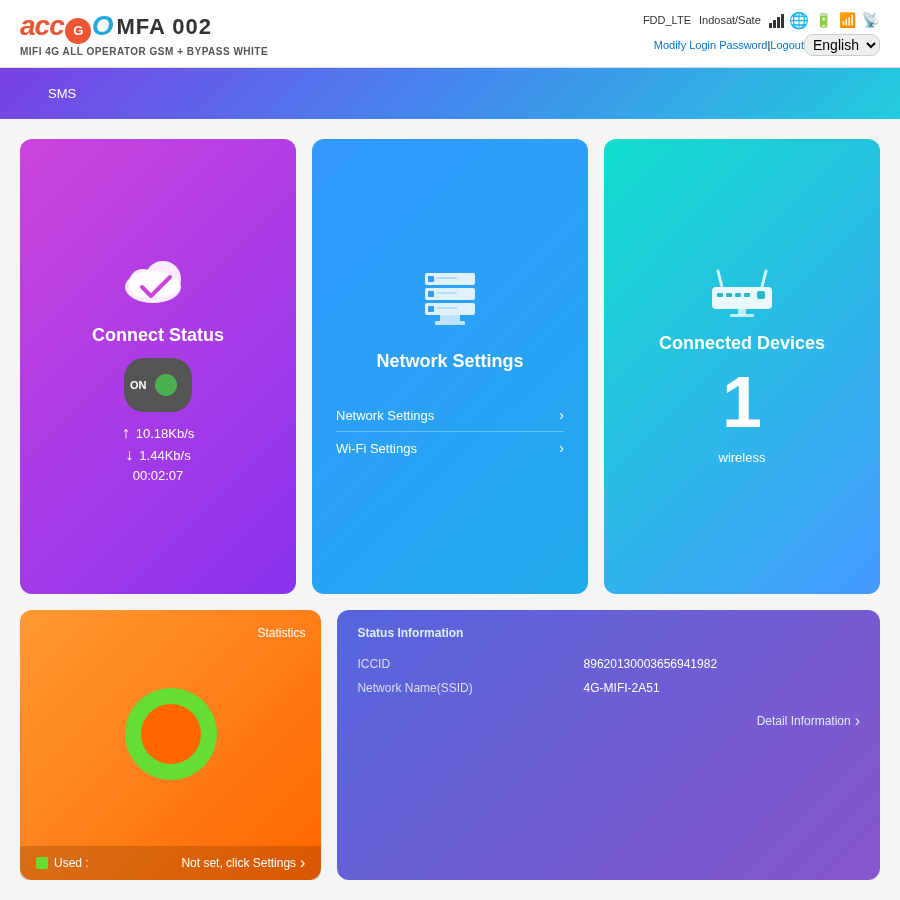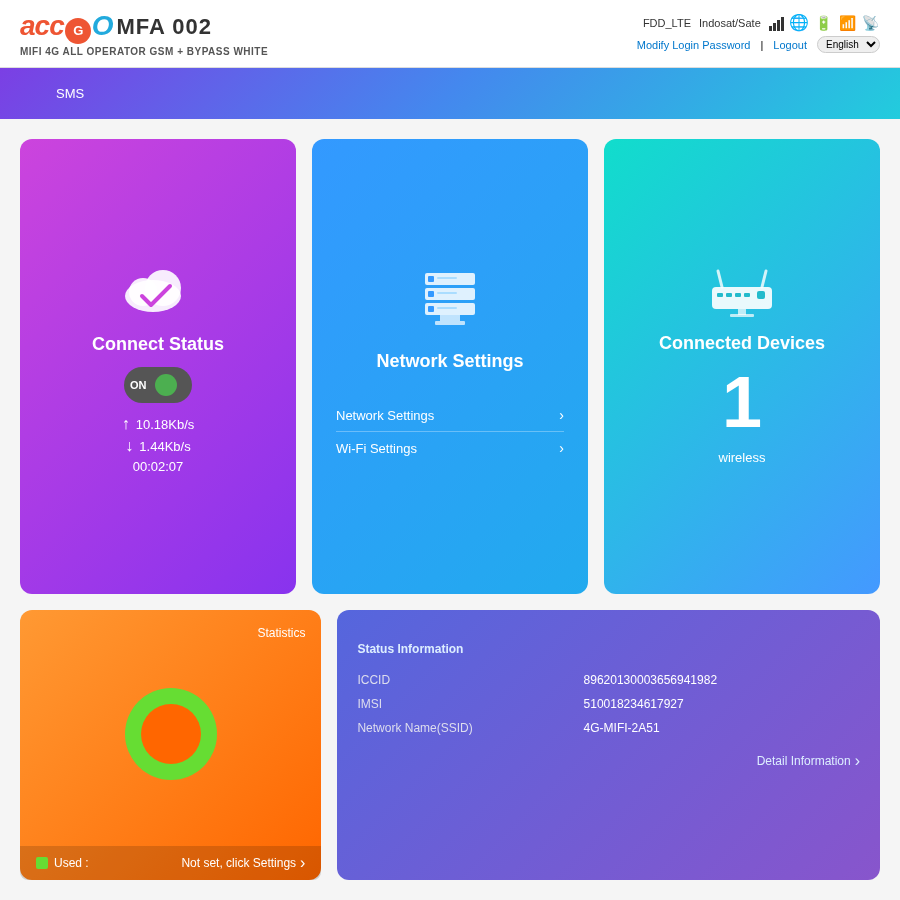--- a/index.html
+++ b/index.html
@@ -72,40 +72,40 @@
       color: #333;
     }
     .signal-icons {
       display: flex;
       align-items: center;
       gap: 6px;
     }
     .header-links {
       display: flex;
       align-items: center;
-      gap: 10px;
+      gap: 0;
       font-size: 11px;
     }
     .header-links a {
       color: #0077cc;
       text-decoration: none;
       cursor: pointer;
     }
     .lang-select {
-      font-size: 10px;
+      font-size: 14px;
       border: 1px solid #ccc;
       border-radius: 9px;
       padding: 1px 4px;
     }
 
     
     .nav-bar {
       background: linear-gradient(135deg, #7b3fe4, #4488ee, #22ccdd);
       display: flex;
-      padding: 0 32px;
+      padding: 0 24px;
     }
     .nav-item {
       color: white;
       padding: 18px 24px;
       font-size: 13px;
       cursor: pointer;
       text-decoration: none;
     }
 
     
@@ -255,21 +255,21 @@
       align-items: center;
       color: white;
       font-size: 12px;
       cursor: pointer;
     }
 
     
     .card-status {
       background: linear-gradient(135deg, #5566dd, #8855cc);
       border-radius: 12px;
-      padding: 32px 20px;
+      padding: 16px 20px;
       color: white;
     }
     .status-title {
       font-size: 12px;
       font-weight: bold;
       margin-bottom: 12px;
       color: #ddeeff;
     }
     .status-table {
       width: 100%;
@@ -356,21 +356,21 @@
         <div>
           <svg width="80" height="60" viewBox="0 0 80 60">
             <ellipse cx="35" cy="38" rx="28" ry="16" fill="rgba(255,255,255,0.9)"></ellipse>
             <ellipse cx="25" cy="34" rx="14" ry="14" fill="rgba(255,255,255,0.9)"></ellipse>
             <ellipse cx="45" cy="30" rx="18" ry="18" fill="rgba(255,255,255,0.9)"></ellipse>
             <polyline points="24,38 33,47 52,28" stroke="#cc44dd" stroke-width="4" fill="none" stroke-linecap="round" stroke-linejoin="round"></polyline>
           </svg>
         </div>
         <div class="card-title">Connect Status</div>
 
-        <div style="background:#555;border-radius:20px;padding:7px 6px;display:flex;align-items:center;gap:4px;width:68px;">
+        <div style="background:#555;border-radius:20px;padding:16px 6px;display:flex;align-items:center;gap:4px;width:68px;">
           <span style="color:white;font-size:11px;font-weight:bold;">ON</span>
           <div style="width:22px;height:22px;border-radius:50%;background:#4caf50;margin-left:4px;"></div>
         </div>
 
         <div class="speed-info">
           <div class="speed-row">
             <span style="color:white;font-size:16px;">↑</span>
             <span>10.18Kb/s</span>
           </div>
           <div class="speed-row">
@@ -458,24 +458,20 @@
 
       <div class="card-status">
         <div class="status-title">Status Information</div>
         <table class="status-table">
           <tbody id="status-tbody">
           <tr>
                 <td>ICCID</td>
                 <td>89620130003656941982</td>
               </tr>
               <tr>
-                <td>IMSI</td>
-                <td>510018234617927</td>
-              </tr>
-              <tr>
                 <td>Network Name(SSID)</td>
                 <td>4G-MIFI-2A51</td>
               </tr>
             </tbody>
         </table>
         <div class="status-footer">
           <span>Detail Information</span>
           <span style="font-size:16px;">›</span>
         </div>
       </div>

